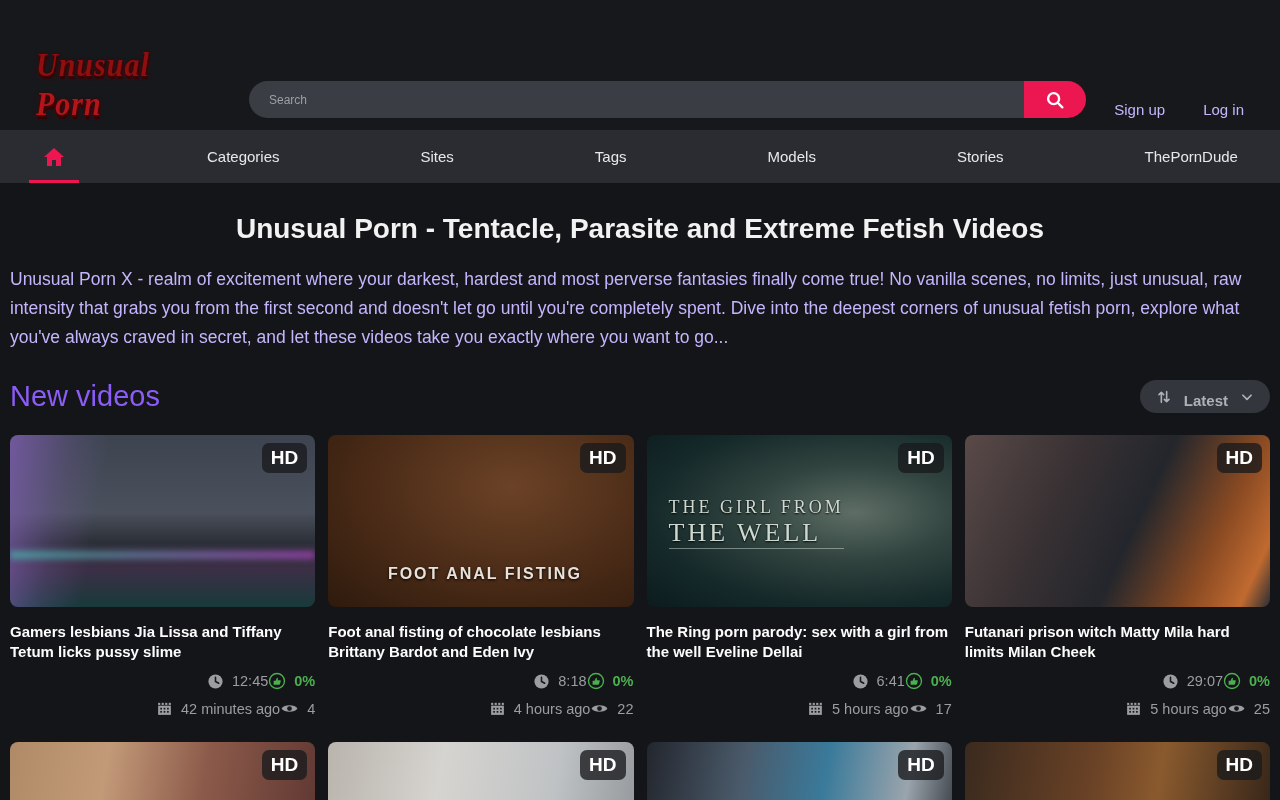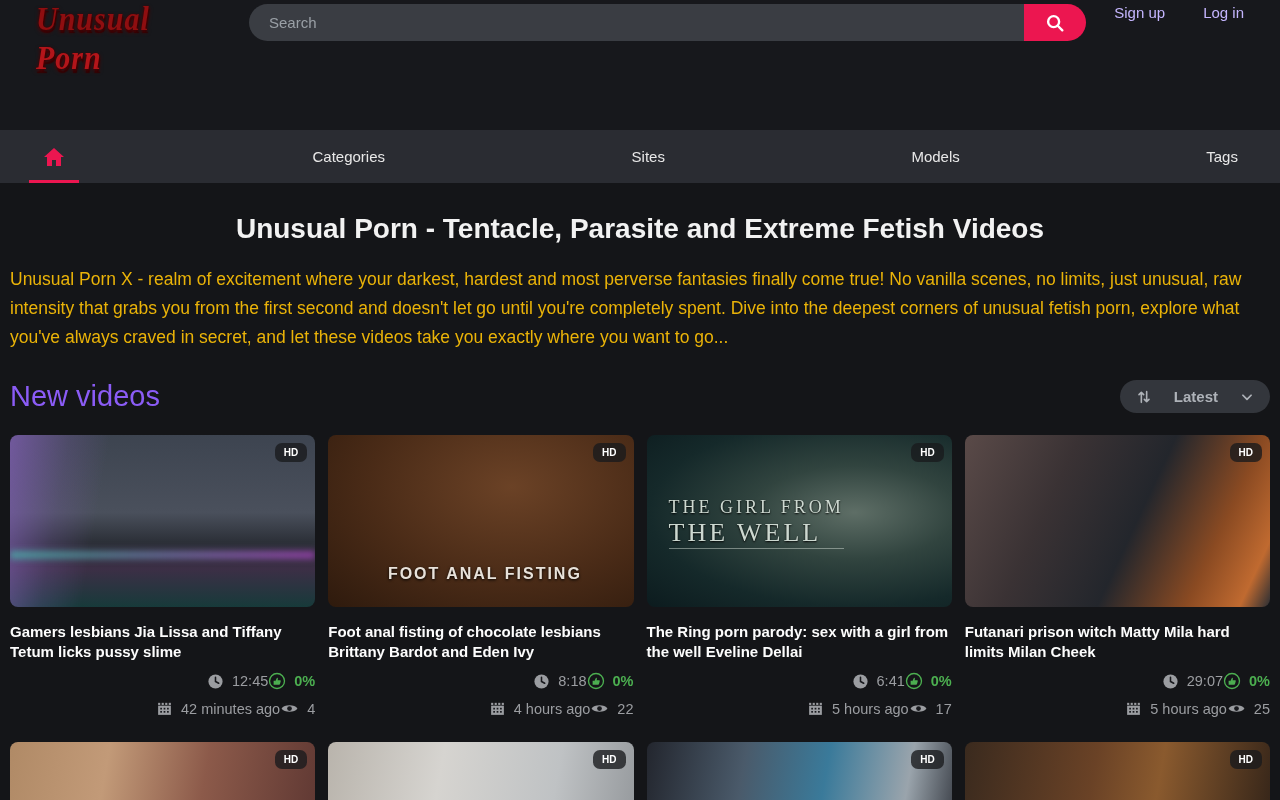--- a/index.html
+++ b/index.html
@@ -8,22 +8,22 @@
     background: #141518;
     font-family: "Liberation Sans", sans-serif;
     color: #fff;
   }
 
   
   .header {
     height: 130px;
     background: #17181c;
     display: flex;
-    align-items: flex-start;
-    padding: 4px 36px;
+    align-items: flex-end;
+    padding: 12px 36px;
   }
   .logo {
     width: 185px;
     flex: 0 0 auto;
     font-family: "Liberation Serif", serif;
     font-weight: bold;
     font-style: italic;
     font-size: 30px;
     letter-spacing: 1px;
     color: #8f0e10;
@@ -40,21 +40,21 @@
     height: 37px;
   }
   .search-input {
     flex: 1;
     background: #3a3d43;
     border: none;
     outline: none;
     border-radius: 19px 0 0 19px;
     padding: 0 20px;
     color: #cfcfcf;
-    font-size: 15px;
+    font-size: 12px;
     font-family: "Liberation Sans", sans-serif;
   }
   .search-input::placeholder { color: #9aa0a6; }
   .search-btn {
     width: 62px;
     border: none;
     background: #ec1650;
     border-radius: 0 19px 19px 0;
     cursor: pointer;
     display: flex;
@@ -103,41 +103,40 @@
   
   .page-title {
     margin-top: 30px;
     text-align: center;
     font-size: 28px;
     font-weight: bold;
     color: #f2f2f2;
   }
   .page-desc {
     margin: 20px 10px 0 10px;
-    color: #eab308;
+    color: #c4b5fd;
     font-size: 17.5px;
     line-height: 29px;
   }
 
   
   .section-row {
     margin: 28px 10px 0 10px;
     display: flex;
     align-items: center;
     justify-content: space-between;
   }
   .section-heading { font-size: 29px; font-weight: normal; color: #8b5cf6; }
   .sort-pill {
     display: flex;
-    align-items: center;
-    gap: 22px;
+    gap: 12px;
     background: #33363c;
     border-radius: 17px;
     height: 33px;
-    padding: 0 16px;
+    padding: 12px 16px;
     cursor: pointer;
     color: #aeb2b8;
     font-size: 15px;
     font-weight: bold;
   }
 
   
   .grid {
     margin: 22px 10px 0 10px;
     display: grid;
@@ -150,21 +149,21 @@
     height: 172px;
     border-radius: 8px;
     overflow: hidden;
   }
   .badge {
     position: absolute;
     top: 8px;
     right: 8px;
     background: rgba(24,25,28,0.78);
     color: #fff;
-    font-size: 10px;
+    font-size: 19px;
     font-weight: bold;
     padding: 4px 9px;
     border-radius: 7px;
   }
   
   .thumb-1 {
     background:
       linear-gradient(100deg, rgba(122,92,170,0.85) 0%, rgba(122,92,170,0.25) 18%, rgba(0,0,0,0) 30%),
       linear-gradient(to bottom, #3d4450 0%, #4a505c 45%, #2c3038 62%, #3c2f46 78%, #173a3a 100%);
   }
@@ -265,22 +264,24 @@
 <div class="nav">
   <div class="nav-item active">
     <span class="icon">
       <svg width="24" height="24" viewBox="0 0 24 24" fill="#ec1650">
         <path d="M12 3 L22 12 H19 V21 H14 V15 H10 V21 H5 V12 H2 Z"></path>
       </svg>
     </span>
   </div>
   <div class="nav-item">Categories</div>
   <div class="nav-item">Sites</div>
+  <div class="nav-item">Tags</div>
   <div class="nav-item">Models</div>
-  <div class="nav-item">Tags</div>
+  <div class="nav-item">Stories</div>
+  <div class="nav-item">ThePornDude</div>
 </div>
 
 <h1 class="page-title">Unusual Porn - Tentacle, Parasite and Extreme Fetish Videos</h1>
 <p class="page-desc">Unusual Porn X - realm of excitement where your darkest, hardest and most perverse fantasies finally come true! No vanilla scenes, no limits, just unusual, raw intensity that grabs you from the first second and doesn't let go until you're completely spent. Dive into the deepest corners of unusual fetish porn, explore what you've always craved in secret, and let these videos take you exactly where you want to go...</p>
 
 <div class="section-row">
   <h2 class="section-heading">New videos</h2>
   <div class="sort-pill">
     <span class="icon">
       <svg width="16" height="16" viewBox="0 0 24 24" fill="none" stroke="#aeb2b8" stroke-width="2.4" stroke-linecap="round" stroke-linejoin="round">

